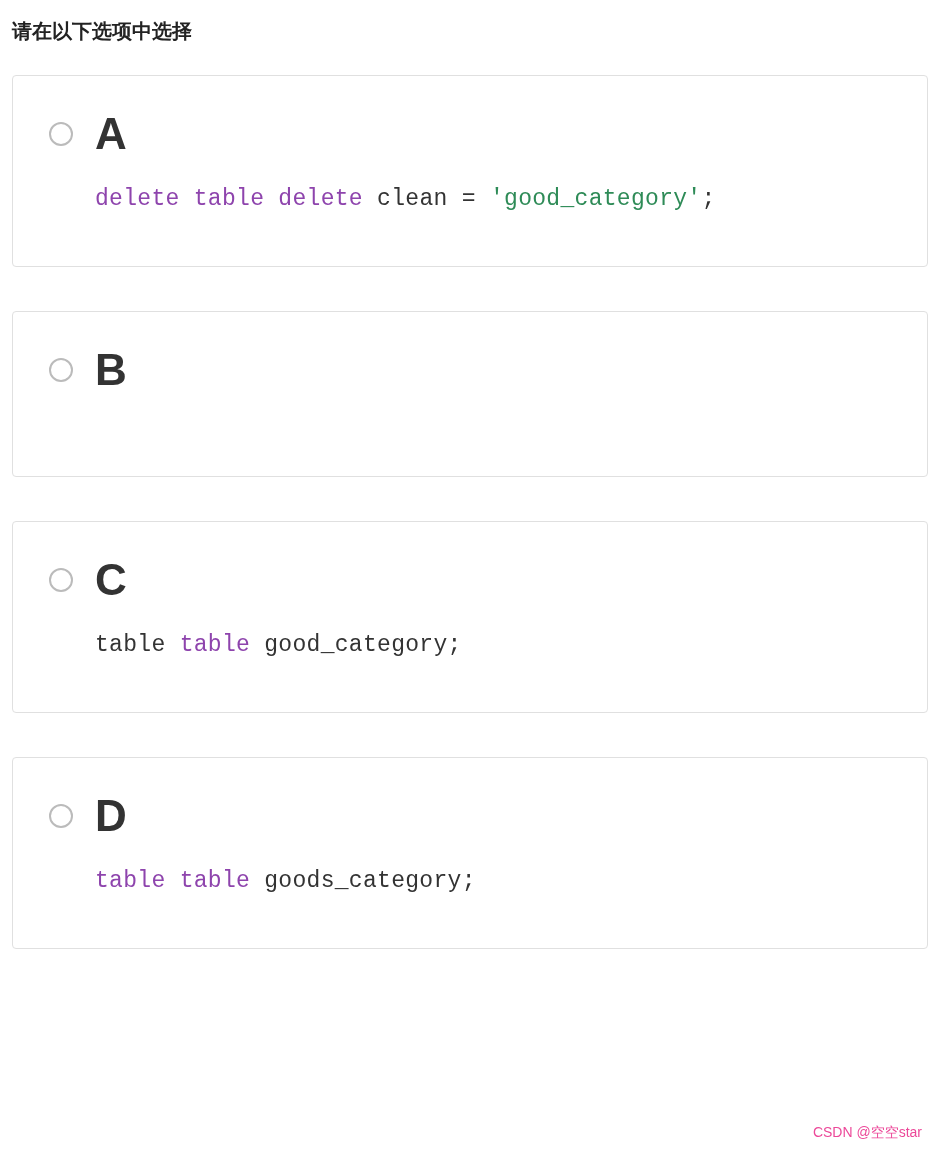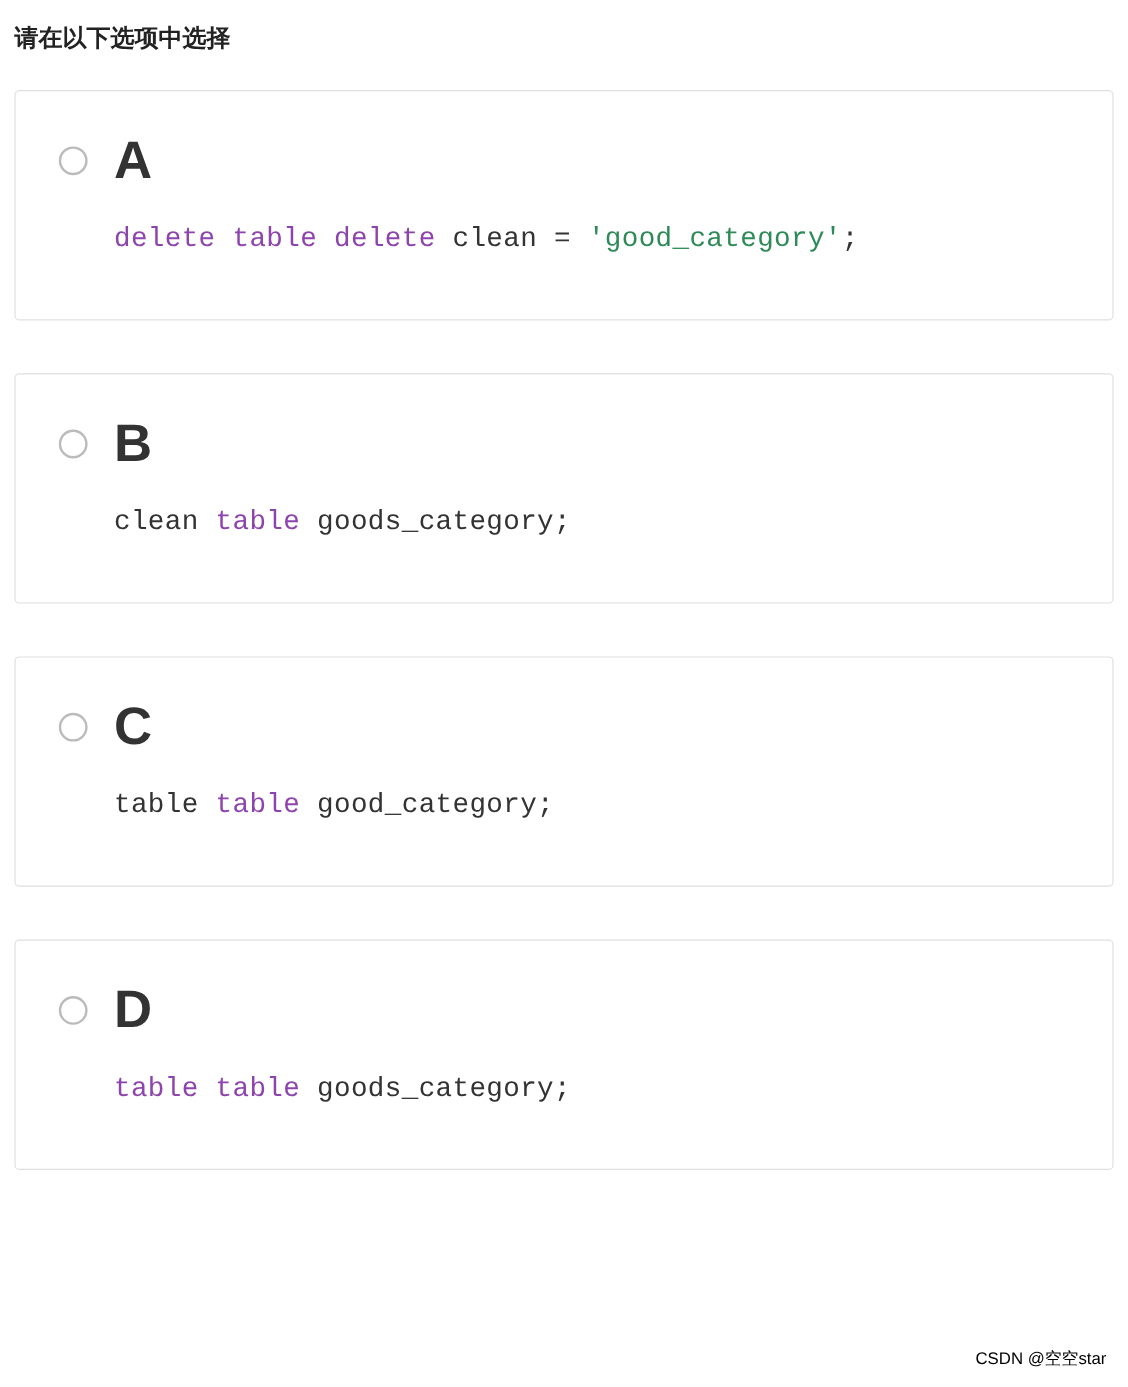--- a/index.html
+++ b/index.html
@@ -61,42 +61,41 @@
       color: #2e8b57;
     }
     .punct {
       color: #333;
     }
     .watermark {
       position: fixed;
       bottom: 14px;
       right: 18px;
       font-size: 14px;
-      color: #000000;
+      color: #ec4899;
     }
   </style>
 </head>
 <body>
 
 <div class="question-title">请在以下选项中选择</div>
 
 <div id="options-container">
     <div class="option-card">
       <div class="option-header">
         <span class="radio-circle"></span>
         <span class="option-letter">A</span>
       </div>
       <div class="code-block"><span class="kw">delete</span><span> </span><span class="kw">table</span><span> </span><span class="kw">delete</span><span> clean </span><span class="punct">=</span><span> </span><span class="str">'good_category'</span><span class="punct">;</span></div>
     </div>
     <div class="option-card">
       <div class="option-header">
         <span class="radio-circle"></span>
         <span class="option-letter">B</span>
       </div>
-      <div class="code-block"><span>clean </span><span class="kw">table</span><span> goods_category;</span></div>
     </div>
     <div class="option-card">
       <div class="option-header">
         <span class="radio-circle"></span>
         <span class="option-letter">C</span>
       </div>
       <div class="code-block"><span>table </span><span class="kw">table</span><span> good_category;</span></div>
     </div>
     <div class="option-card">
       <div class="option-header">

